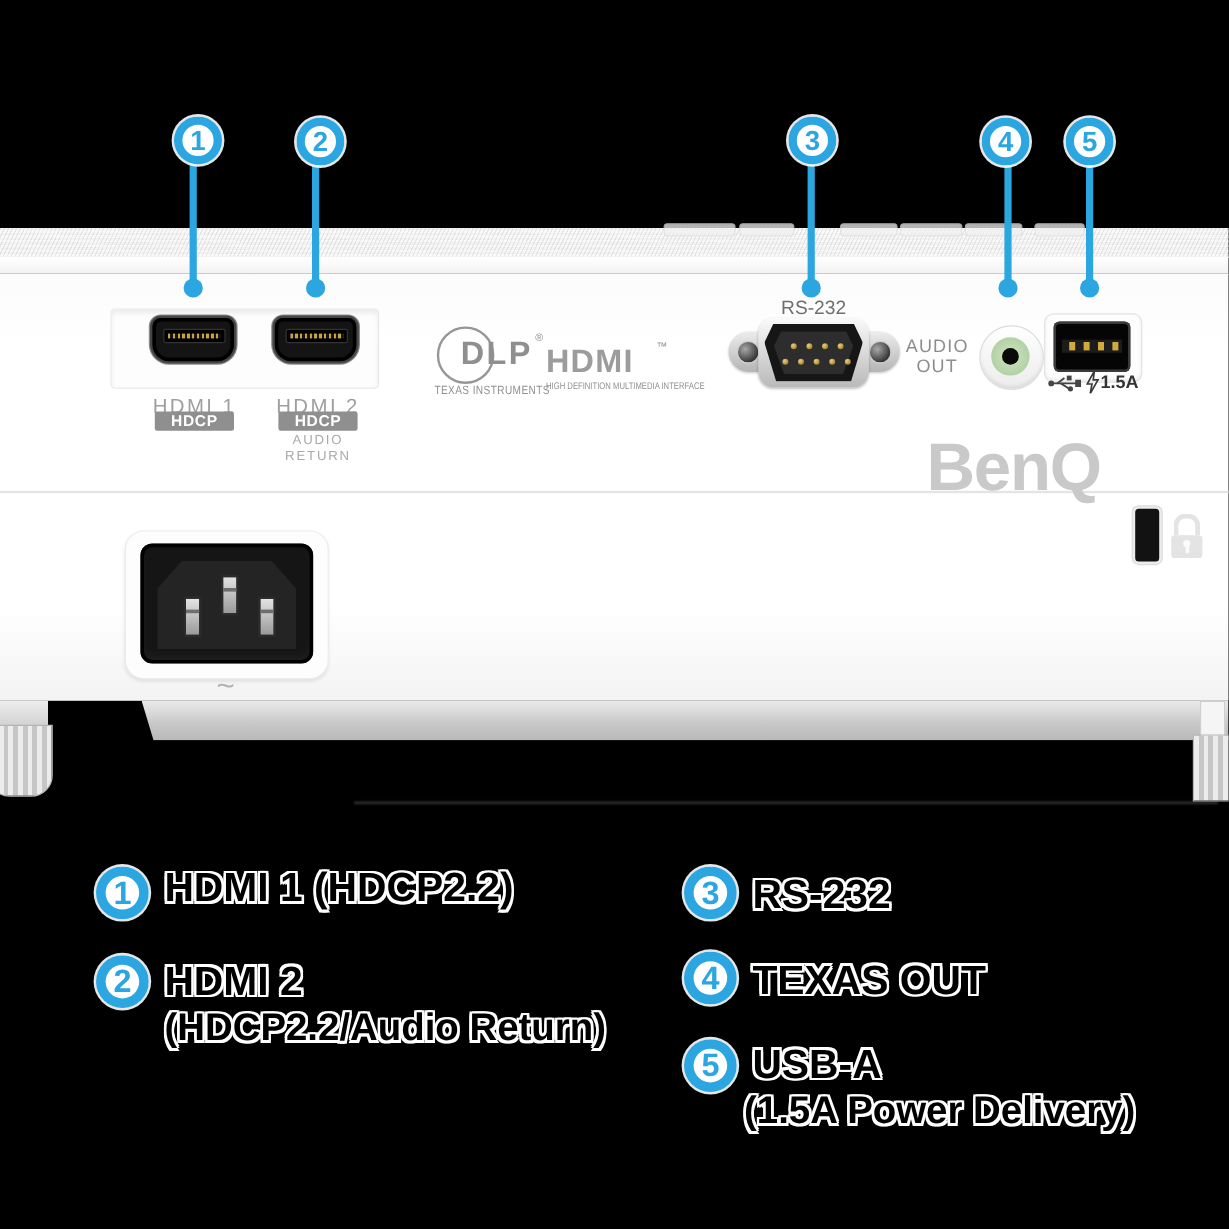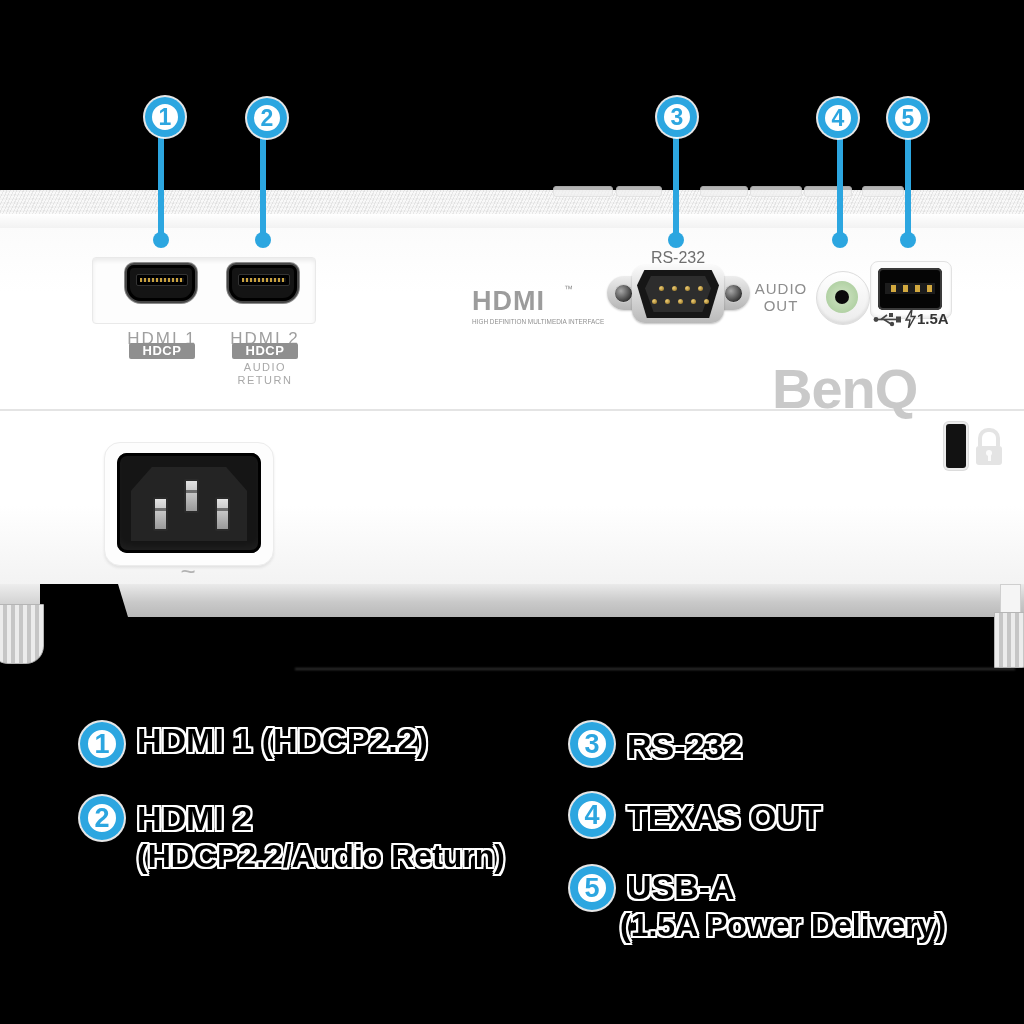--- a/index.html
+++ b/index.html
@@ -189,22 +189,28 @@
 
   <div class="abs port-label" style="left:116px;top:329px;width:92px;">HDMI 1</div>
   <div class="abs badge" style="left:129px;top:343px;width:56px;">HDCP 2.2</div>
   <div class="abs port-label" style="left:218px;top:329px;width:94px;">HDMI 2</div>
   <div class="abs badge" style="left:232px;top:343px;width:56px;">HDCP 2.2</div>
   <div class="abs subtxt" style="left:218px;top:361px;width:94px;">
     <div>AUDIO</div>
     <div>RETURN</div>
   </div>
 
-
-  <div class="abs" style="left:472px;top:286px;width:130px;height:40px;text-decoration:underline;">
+  <div class="abs" style="left:362px;top:270px;width:110px;height:58px;">
+    <div class="abs dlp-circle" style="left:2px;top:2px;"></div>
+    <span class="abs dlp-name" style="left:22px;top:9px;">DLP</span>
+    <span class="abs sup" style="left:84px;top:6px;">®</span>
+    <span class="abs tiny" style="left:0;top:50px;font-size:10px;transform:scaleX(.84);letter-spacing:.4px;">TEXAS INSTRUMENTS</span>
+  </div>
+
+  <div class="abs" style="left:455px;top:286px;width:130px;height:40px;text-decoration:underline;">
     <span class="abs hdmi-name" style="left:0;top:0;">HDMI</span>
     <span class="abs sup" style="left:92px;top:-2px;">™</span>
     <span class="abs tiny" style="left:0;top:31px;font-size:8px;transform:scaleX(.80);">HIGH DEFINITION MULTIMEDIA INTERFACE</span>
   </div>
 
   <div class="abs" style="left:627px;top:249px;width:102px;text-align:center;font-size:16px;color:#6f6f6f;">RS-232</div>
   <div class="abs db9-plate"></div>
   <div class="abs screw" style="left:614px;top:284px;"></div>
   <div class="abs screw" style="left:724px;top:284px;"></div>
   <div class="abs db9-shell">

